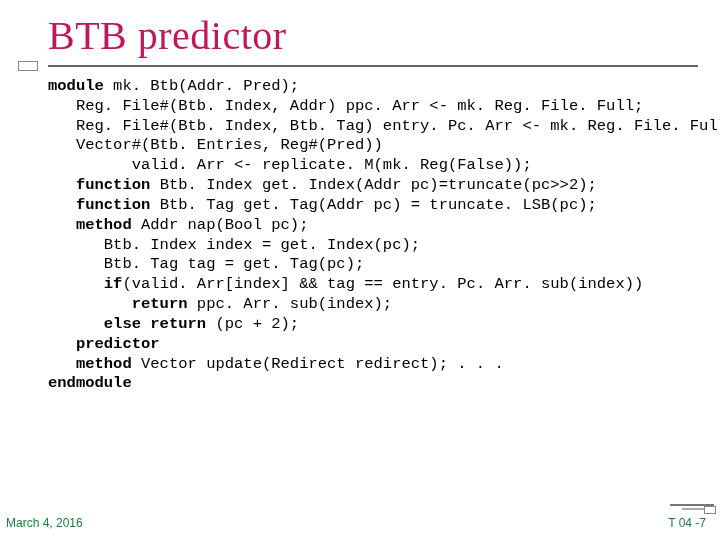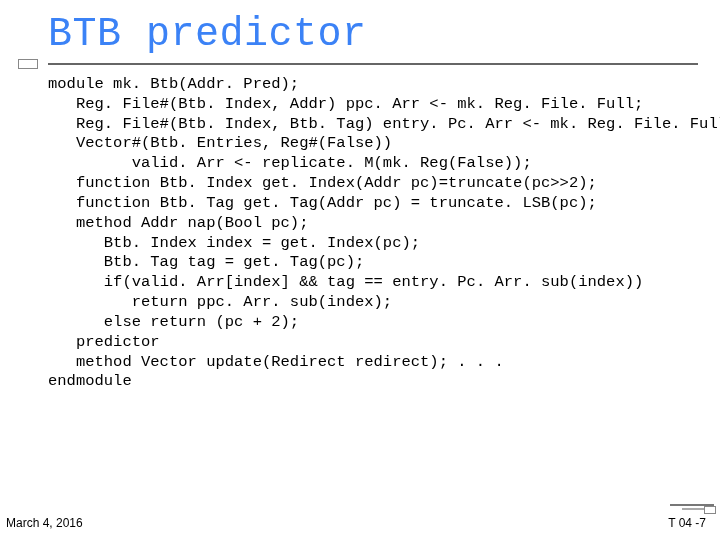--- a/index.html
+++ b/index.html
@@ -19,55 +19,55 @@
   }
   .title-wrap {
     position: relative;
     border-bottom: 2px solid #666;
     padding-bottom: 6px;
     margin-left: 30px;
     margin-right: 4px;
     margin-bottom: 10px;
   }
   .title {
-    font-family: Liberation Mono, monospace;
+    font-family: Liberation Serif, serif;
     font-size: 40px;
-    color: #3b82f6;
+    color: #be185d;
     letter-spacing: 0.5px;
   }
   .accent-box {
     position: absolute;
     left: -30px;
     bottom: -6px;
     width: 20px;
     height: 10px;
     border: 1px solid #888;
     background: #fff;
   }
   .code-block {
     font-family: "Courier New", monospace;
     font-size: 15.5px;
     line-height: 1.28;
     color: #000;
     white-space: pre;
     margin-left: 30px;
   }
-  .kw { font-weight: normal; }
+  .kw { font-weight: bold; }
   .footer {
     position: absolute;
     left: 0;
     bottom: 10px;
     width: 100%;
     display: flex;
     justify-content: space-between;
     align-items: flex-start;
     padding: 0 14px 0 6px;
     font-family: Verdana, sans-serif;
     font-size: 12px;
-    color: #000000;
+    color: #15803d;
   }
   .footer .center { position: absolute; left: 50%; transform: translateX(-50%); }
   .corner-accent {
     position: absolute;
     right: 6px;
     bottom: 28px;
     width: 44px;
     height: 16px;
   }
   .corner-accent .bar1 {
@@ -86,21 +86,21 @@
 <div class="slide">
 
   <div class="title-wrap">
     <div class="accent-box"></div>
     <div class="title">BTB predictor</div>
   </div>
 
   <div class="code-block"><span class="kw">module</span><span> mk. Btb(Addr. Pred);</span>
 <span>   Reg. File#(Btb. Index, Addr) ppc. Arr &lt;- mk. Reg. File. Full;</span>
 <span>   Reg. File#(Btb. Index, Btb. Tag) entry. Pc. Arr &lt;- mk. Reg. File. Full;</span>
-<span>   Vector#(Btb. Entries, Reg#(False))</span>
+<span>   Vector#(Btb. Entries, Reg#(Pred))</span>
 <span>         valid. Arr &lt;- replicate. M(mk. Reg(False));</span>
 <span>   </span><span class="kw">function</span><span> Btb. Index get. Index(Addr pc)=truncate(pc&gt;&gt;2);</span>
 <span>   </span><span class="kw">function</span><span> Btb. Tag get. Tag(Addr pc) = truncate. LSB(pc);</span>
 <span>   </span><span class="kw">method</span><span> Addr nap(Bool pc);</span>
 <span>      Btb. Index index = get. Index(pc);</span>
 <span>      Btb. Tag tag = get. Tag(pc);</span>
 <span>      </span><span class="kw">if</span><span>(valid. Arr[index] &amp;&amp; tag == entry. Pc. Arr. sub(index))</span>
 <span>         </span><span class="kw">return</span><span> ppc. Arr. sub(index);</span>
 <span>      </span><span class="kw">else return</span><span> (pc + 2);</span>
 <span>   </span><span class="kw">predictor</span>

